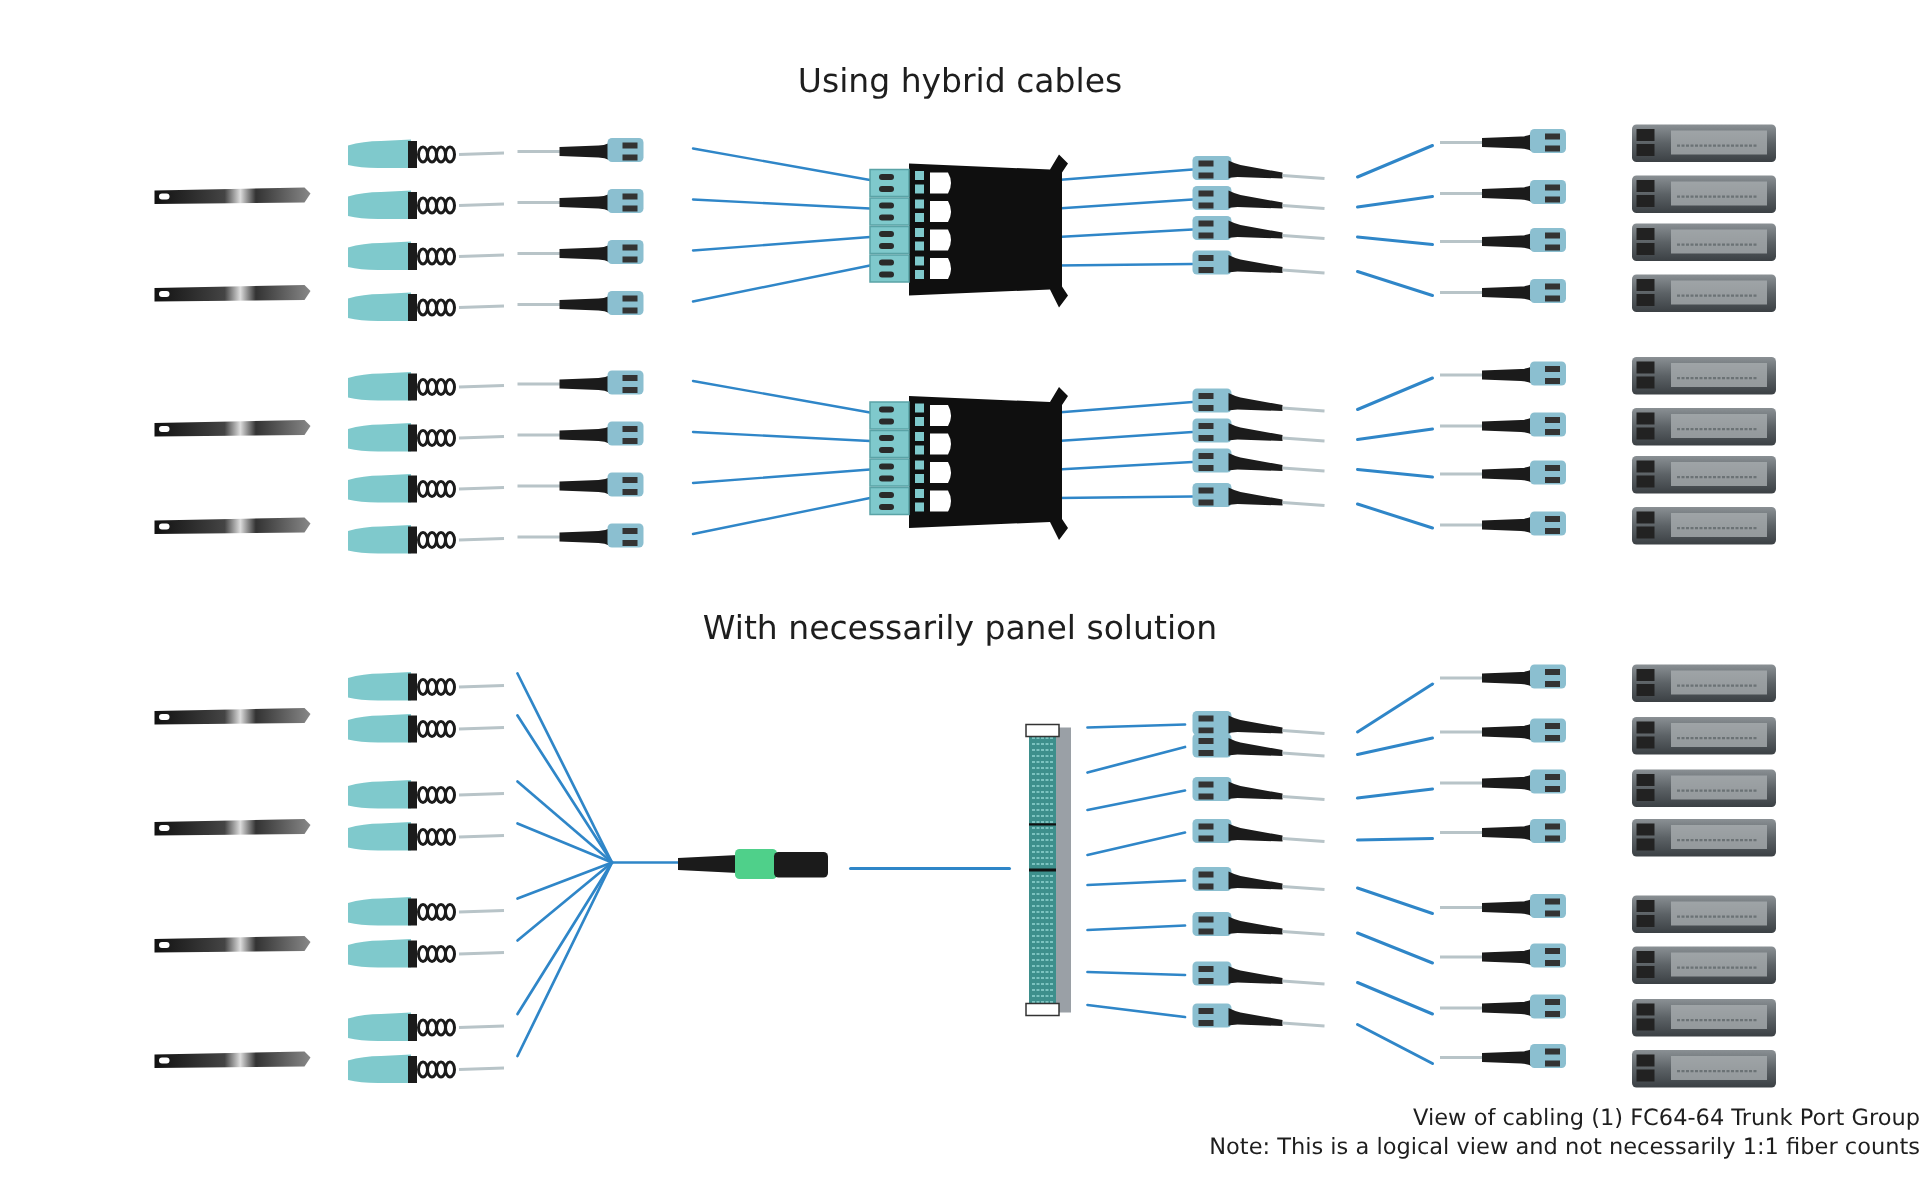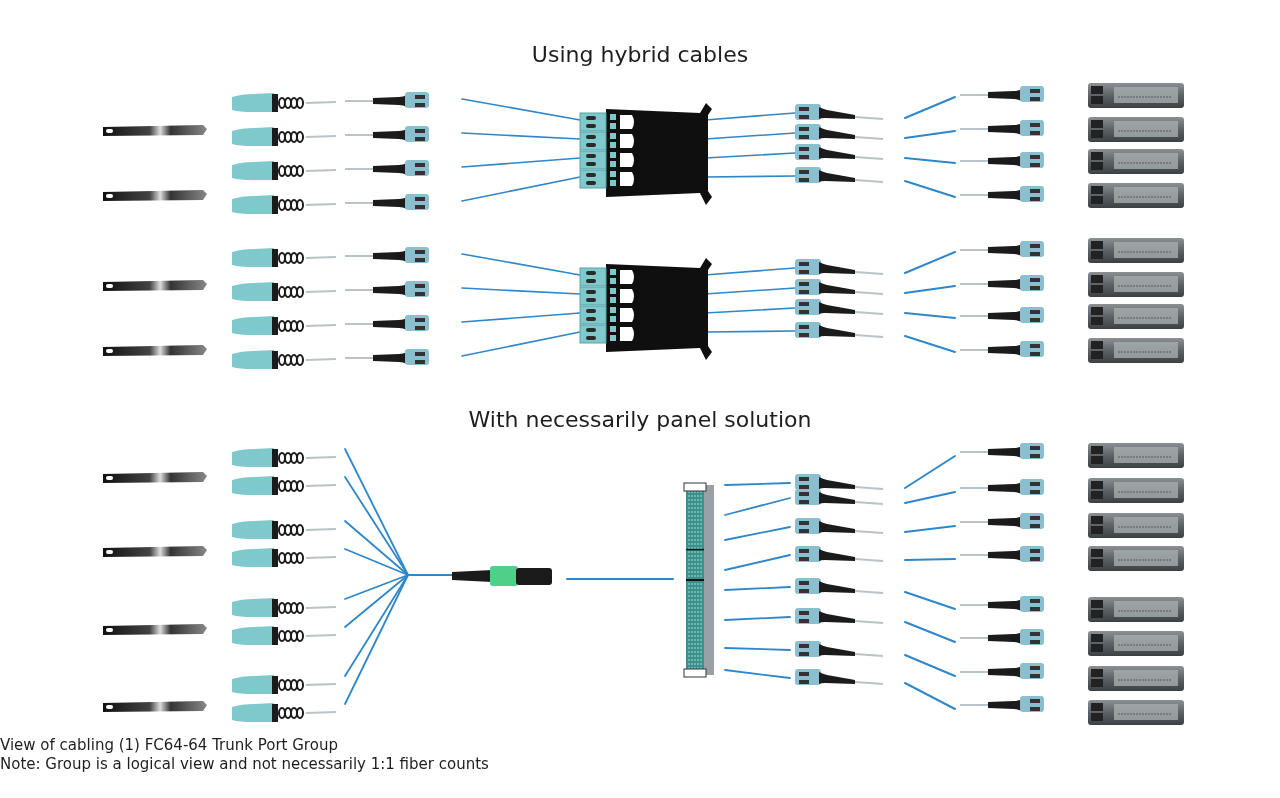--- a/index.html
+++ b/index.html
@@ -1,20 +1,20 @@
 <!DOCTYPE html>
 <html><head>
 <meta charset="utf-8">
 <style>
   html, body { margin:0; padding:0; background:#ffffff; }
   body { width:1280px; height:798px; position:relative; overflow:hidden; font-family:"DejaVu Sans", sans-serif; color:#222; }
   .title { position:absolute; left:0; width:1280px; text-align:center; font-size:22px; color:#1e1e1e; }
   #t1 { top:42px; }
   #t2 { top:407px; }
-  .caption { position:absolute; left:0; width:1280px; text-align:left; font-size:15px; line-height:19px; color:#1e1e1e; }
+  .caption { position:absolute; left:0; width:1280px; text-align:right; font-size:15px; line-height:19px; color:#1e1e1e; }
   #cap { top:736px; }
   svg#diagram { position:absolute; left:0; top:0; }
 </style>
 </head>
 <body>
 
 <div class="title" id="t1">Using hybrid cables</div>
 <div class="title" id="t2">With necessarily panel solution</div>
 
 <svg id="diagram" width="1280" height="798">
@@ -763,14 +763,14 @@
         <rect x="3" y="-9" width="12" height="8" fill="#222"></rect>
         <rect x="3" y="1" width="12" height="8" fill="#222"></rect>
         <rect x="26" y="-8" width="64" height="16" fill="#a7adaf" opacity="0.8"></rect>
         <line x1="30" y1="2" x2="84" y2="2" stroke="#6b7275" stroke-width="1.5" stroke-dasharray="2 1"></line>
       </g>
     </g>
 </svg>
 
 <div class="caption" id="cap">
   <div>View of cabling (1) FC64-64 Trunk Port Group</div>
-  <div>Note: Group is a logical view and not necessarily 1:1 fiber counts</div>
+  <div>Note: This is a logical view and not necessarily 1:1 fiber counts</div>
 </div>
 
 </body></html>

